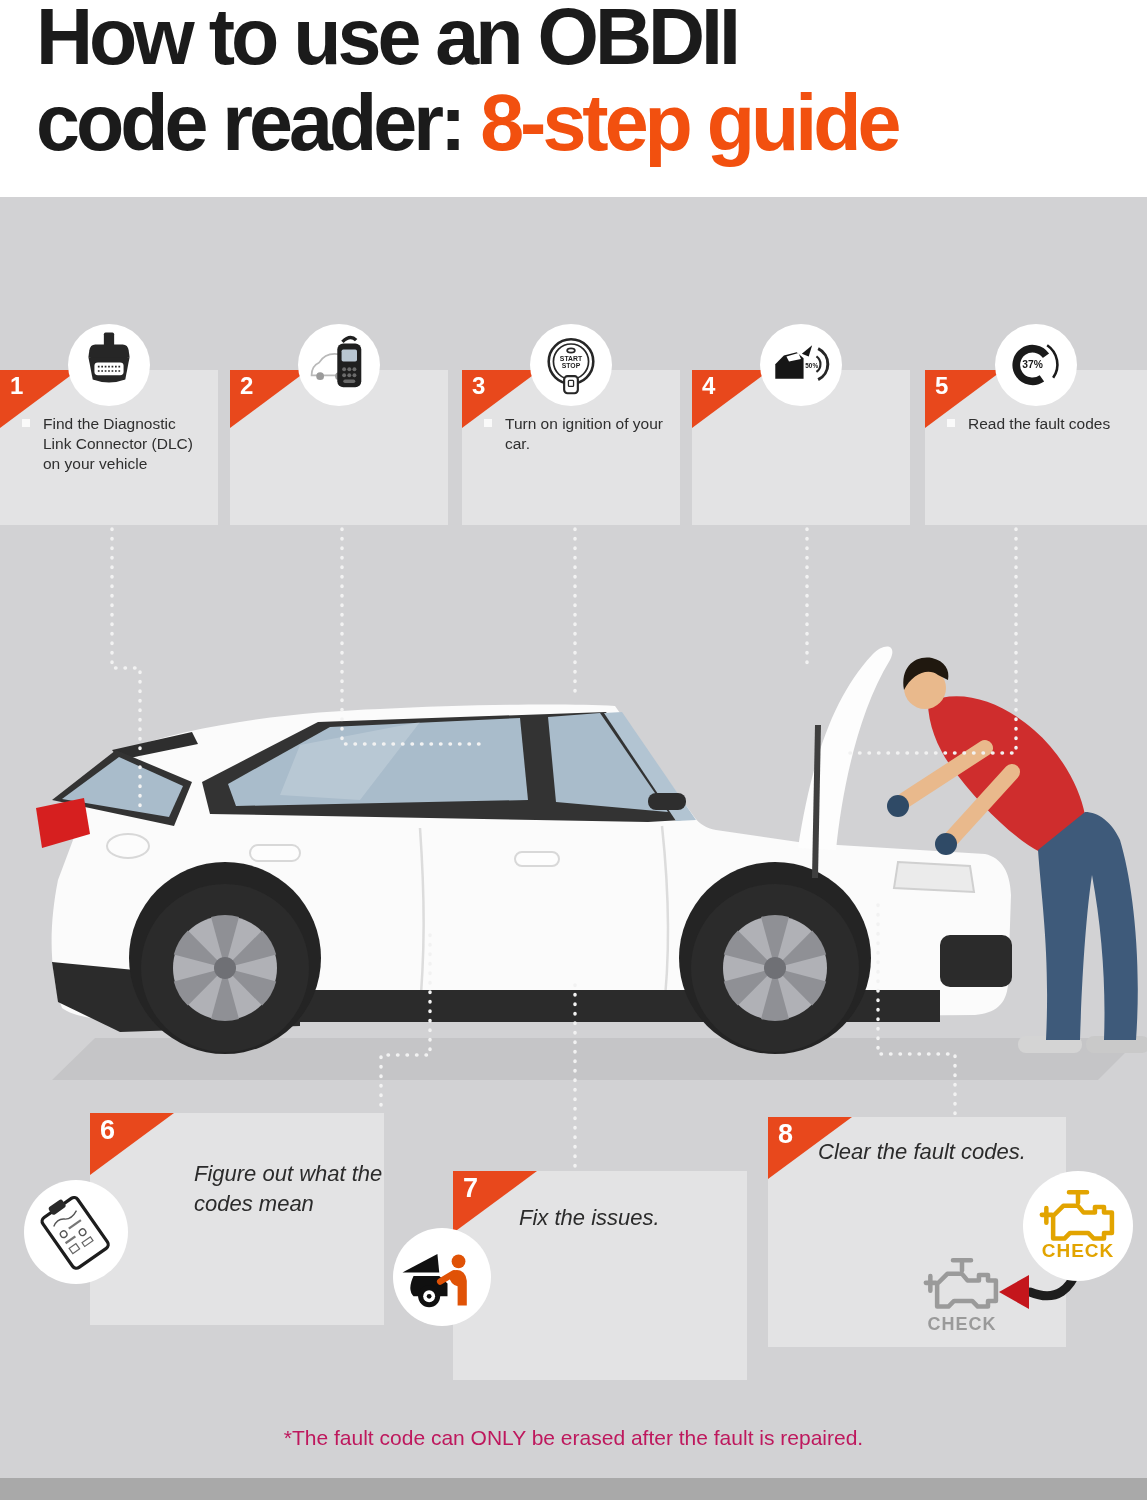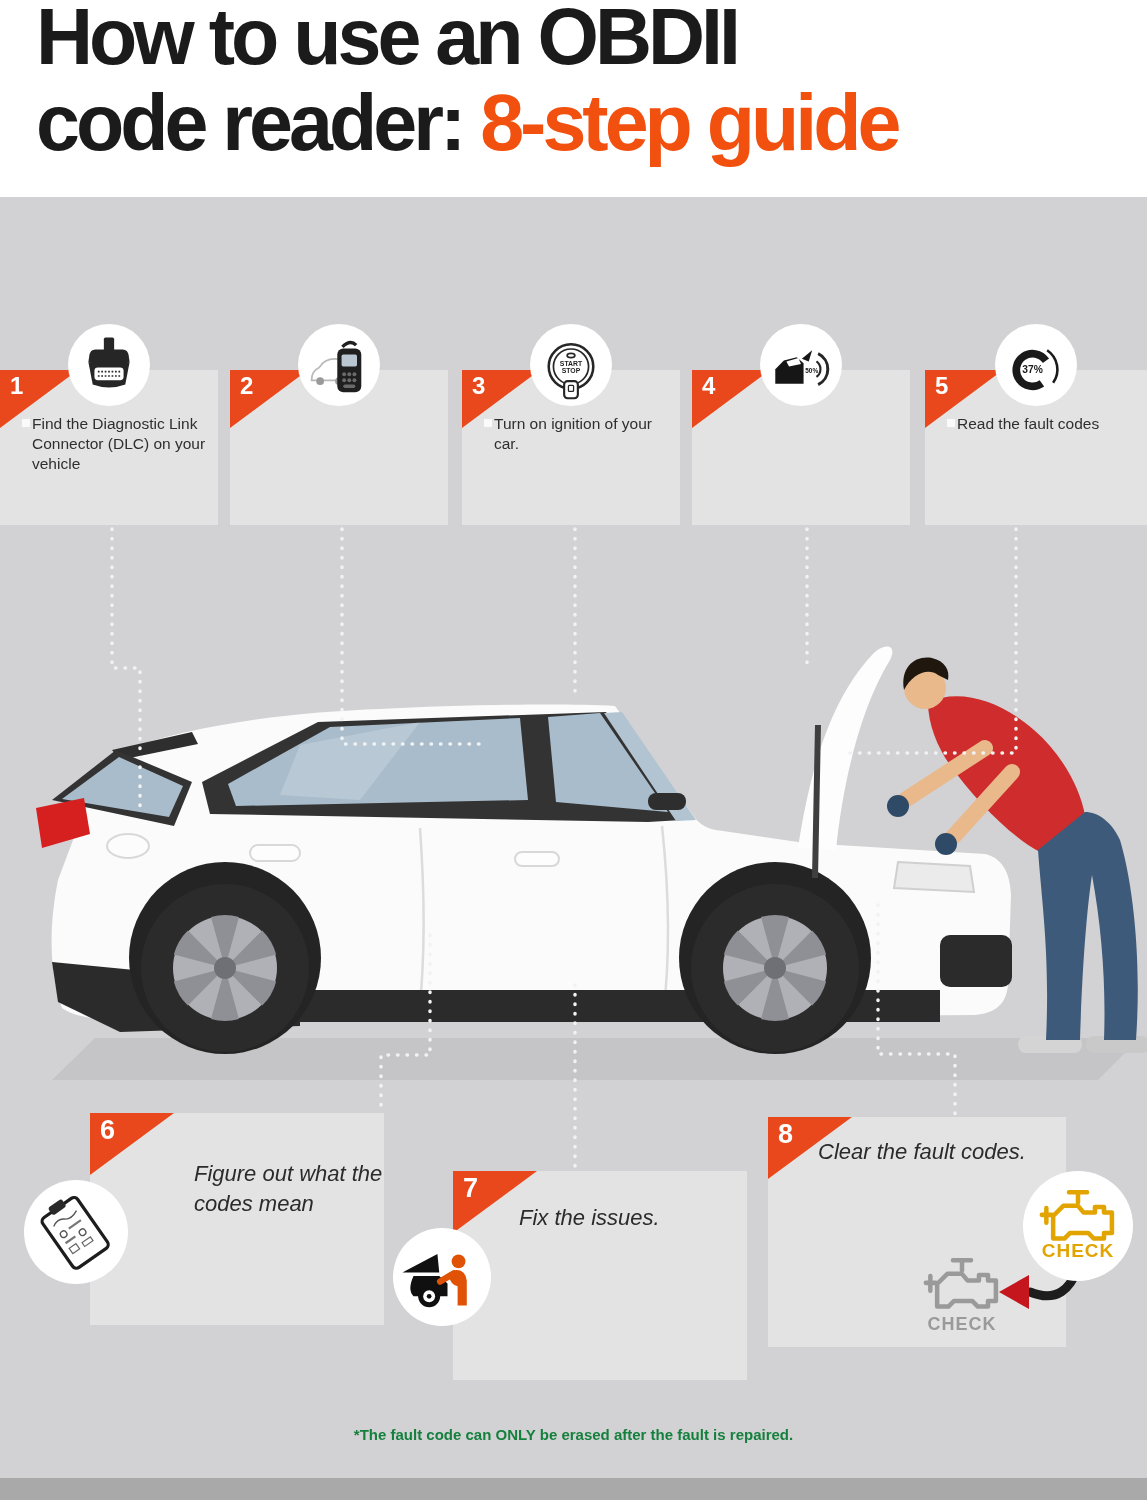--- a/index.html
+++ b/index.html
@@ -15,43 +15,43 @@
   .canvas { position:absolute; left:0; top:197px; width:1147px; height:1281px; background:#d2d2d4; }
   .canvas > svg { position:absolute; left:0; top:0; z-index:1; }
 
   
   .top-card { position:absolute; top:370px; height:155px; background:#e3e3e4; z-index:2; }
   .tri { position:absolute; left:0; top:0; width:78px; height:58px; background:#E8481C;
          clip-path:polygon(0 0,100% 0,0 100%); }
   .tri-num { position:absolute; left:10px; top:2px; color:#fff; font-weight:bold; font-size:24px; }
   .icon-circle { position:absolute; top:-46px; left:50%; transform:translateX(-50%);
                  width:82px; height:82px; border-radius:50%; background:#fff;
-                 display:flex; align-items:flex-end; justify-content:center; }
-  .tc-text { position:absolute; left:22px; top:44px; right:10px; display:flex; gap:2px;
+                 display:flex; align-items:center; justify-content:center; }
+  .tc-text { position:absolute; left:22px; top:44px; right:10px; display:flex; gap:13px;
              font-size:15.5px; line-height:20px; color:#2f2f2f; }
   .bullet { flex:0 0 8px; width:8px; height:8px; background:#fafafa; margin-top:5px; }
 
   
   .bot-card { position:absolute; background:#e3e3e4; z-index:2; }
   .tri-b { position:absolute; left:0; top:0; width:84px; height:62px; background:#E8481C;
            clip-path:polygon(0 0,100% 0,0 100%); }
   .tri-b .tri-num { font-size:27px; }
   .bc-text { position:absolute; font-size:22px; line-height:30px; color:#2b2b2b;font-style:italic; }
   .free-circle { position:absolute; border-radius:50%; background:#fff; z-index:3;
                  display:flex; align-items:center; justify-content:center; flex-direction:column; }
 
   .engine-on-circle { left:1023px; top:1171px; width:110px; height:110px; z-index:4; }
   .engine-on-circle .chk { font-weight:bold; font-size:19px; color:#E2A400; letter-spacing:1px; margin-top:-2px; }
   .engine-off { position:absolute; left:920px; top:1258px; z-index:3; width:84px; text-align:center; }
   .engine-off .chk { font-weight:bold; font-size:18px; color:#9A9A9A; letter-spacing:1px; }
   .arrow-svg { position:absolute; left:995px; top:1255px; z-index:3; }
 
   
   .footer-note { position:absolute; top:1426px; left:0; width:100%; text-align:center;
-                 font-size:15px; font-weight:bold; color:#15803d; z-index:2; }
+                 font-size:21px; font-weight:normal; color:#be185d; z-index:2; }
   .bottom-band { position:absolute; top:1478px; left:0; width:100%; height:22px; background:#a9a9a9; }
 
   svg text { font-family:"Liberation Sans", sans-serif; }
 </style>
 </head>
 <body>
 
 <div class="page">
 
   <div class="title">

